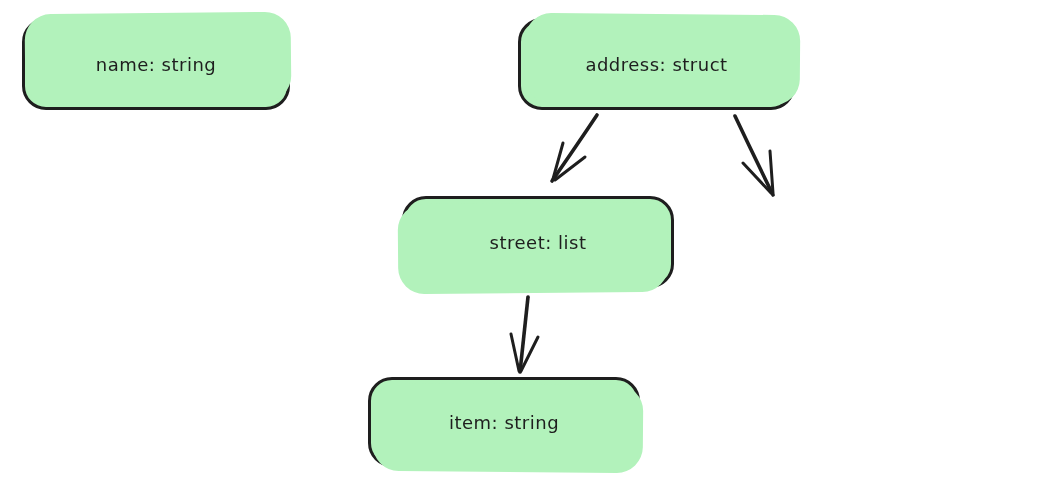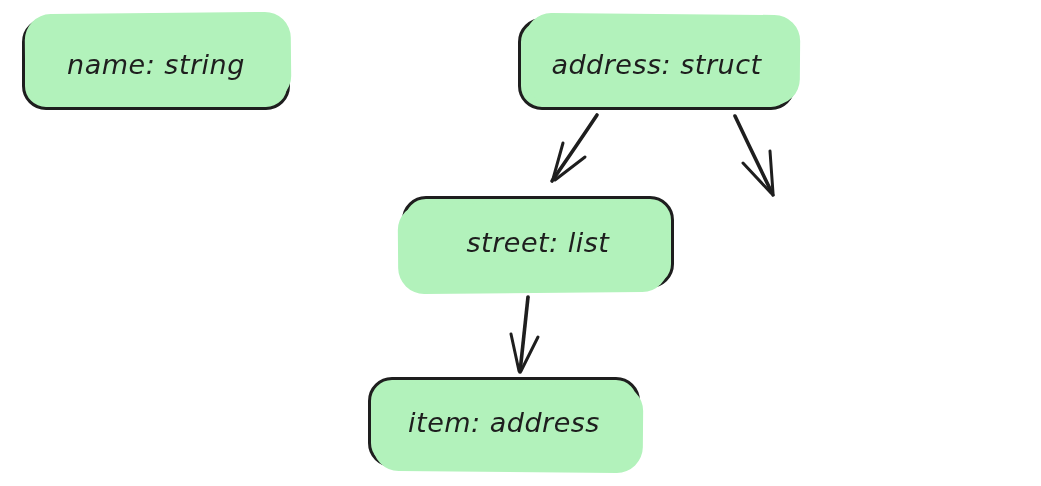--- a/index.html
+++ b/index.html
@@ -39,25 +39,24 @@
     z-index: -1;
   }
   .n-name::before    { transform: translate(2px,-6px) rotate(-0.6deg); }
   .n-address::before { transform: translate(6px,-5px) rotate(0.5deg); }
   .n-street::before  { transform: translate(-5px,6px) rotate(-0.5deg); }
   .n-city::before    { transform: translate(6px,-5px) rotate(0.6deg); }
   .n-item::before    { transform: translate(4px,6px) rotate(0.5deg); }
 
   .node-label {
     color: var(--stroke);
-    font-size: 27px;
+    font-size: 18px;
     letter-spacing: 0.5px;
     white-space: nowrap;
     font-weight: 500;
-    font-style: italic;
   }
 
   .n-name    { left: 22px;  top: 18px;  width: 268px; height: 92px; }
   .n-address { left: 518px; top: 18px;  width: 277px; height: 92px; }
   .n-street  { left: 402px; top: 196px; width: 272px; height: 92px; }
   .n-city    { left: 752px; top: 203px; width: 272px; height: 88px; }
   .n-item    { left: 368px; top: 377px; width: 272px; height: 90px; }
 
   .edges {
     position: absolute;
@@ -88,21 +87,21 @@
   <div class="node n-address">
     <span class="node-label">address: struct</span>
   </div>
 
   <div class="node n-street">
     <span class="node-label">street: list</span>
   </div>
 
 
   <div class="node n-item">
-    <span class="node-label">item: address</span>
+    <span class="node-label">item: string</span>
   </div>
 
   <svg class="edges" viewBox="0 0 1041 486" xmlns="http://www.w3.org/2000/svg">
 
     <g>
       <path class="edge-shaft" d="M597,115 Q577,145 552,181"></path>
       <path class="edge-barb" d="M563,143 L553,179"></path>
       <path class="edge-barb" d="M585,157 L555,180"></path>
     </g>
 

